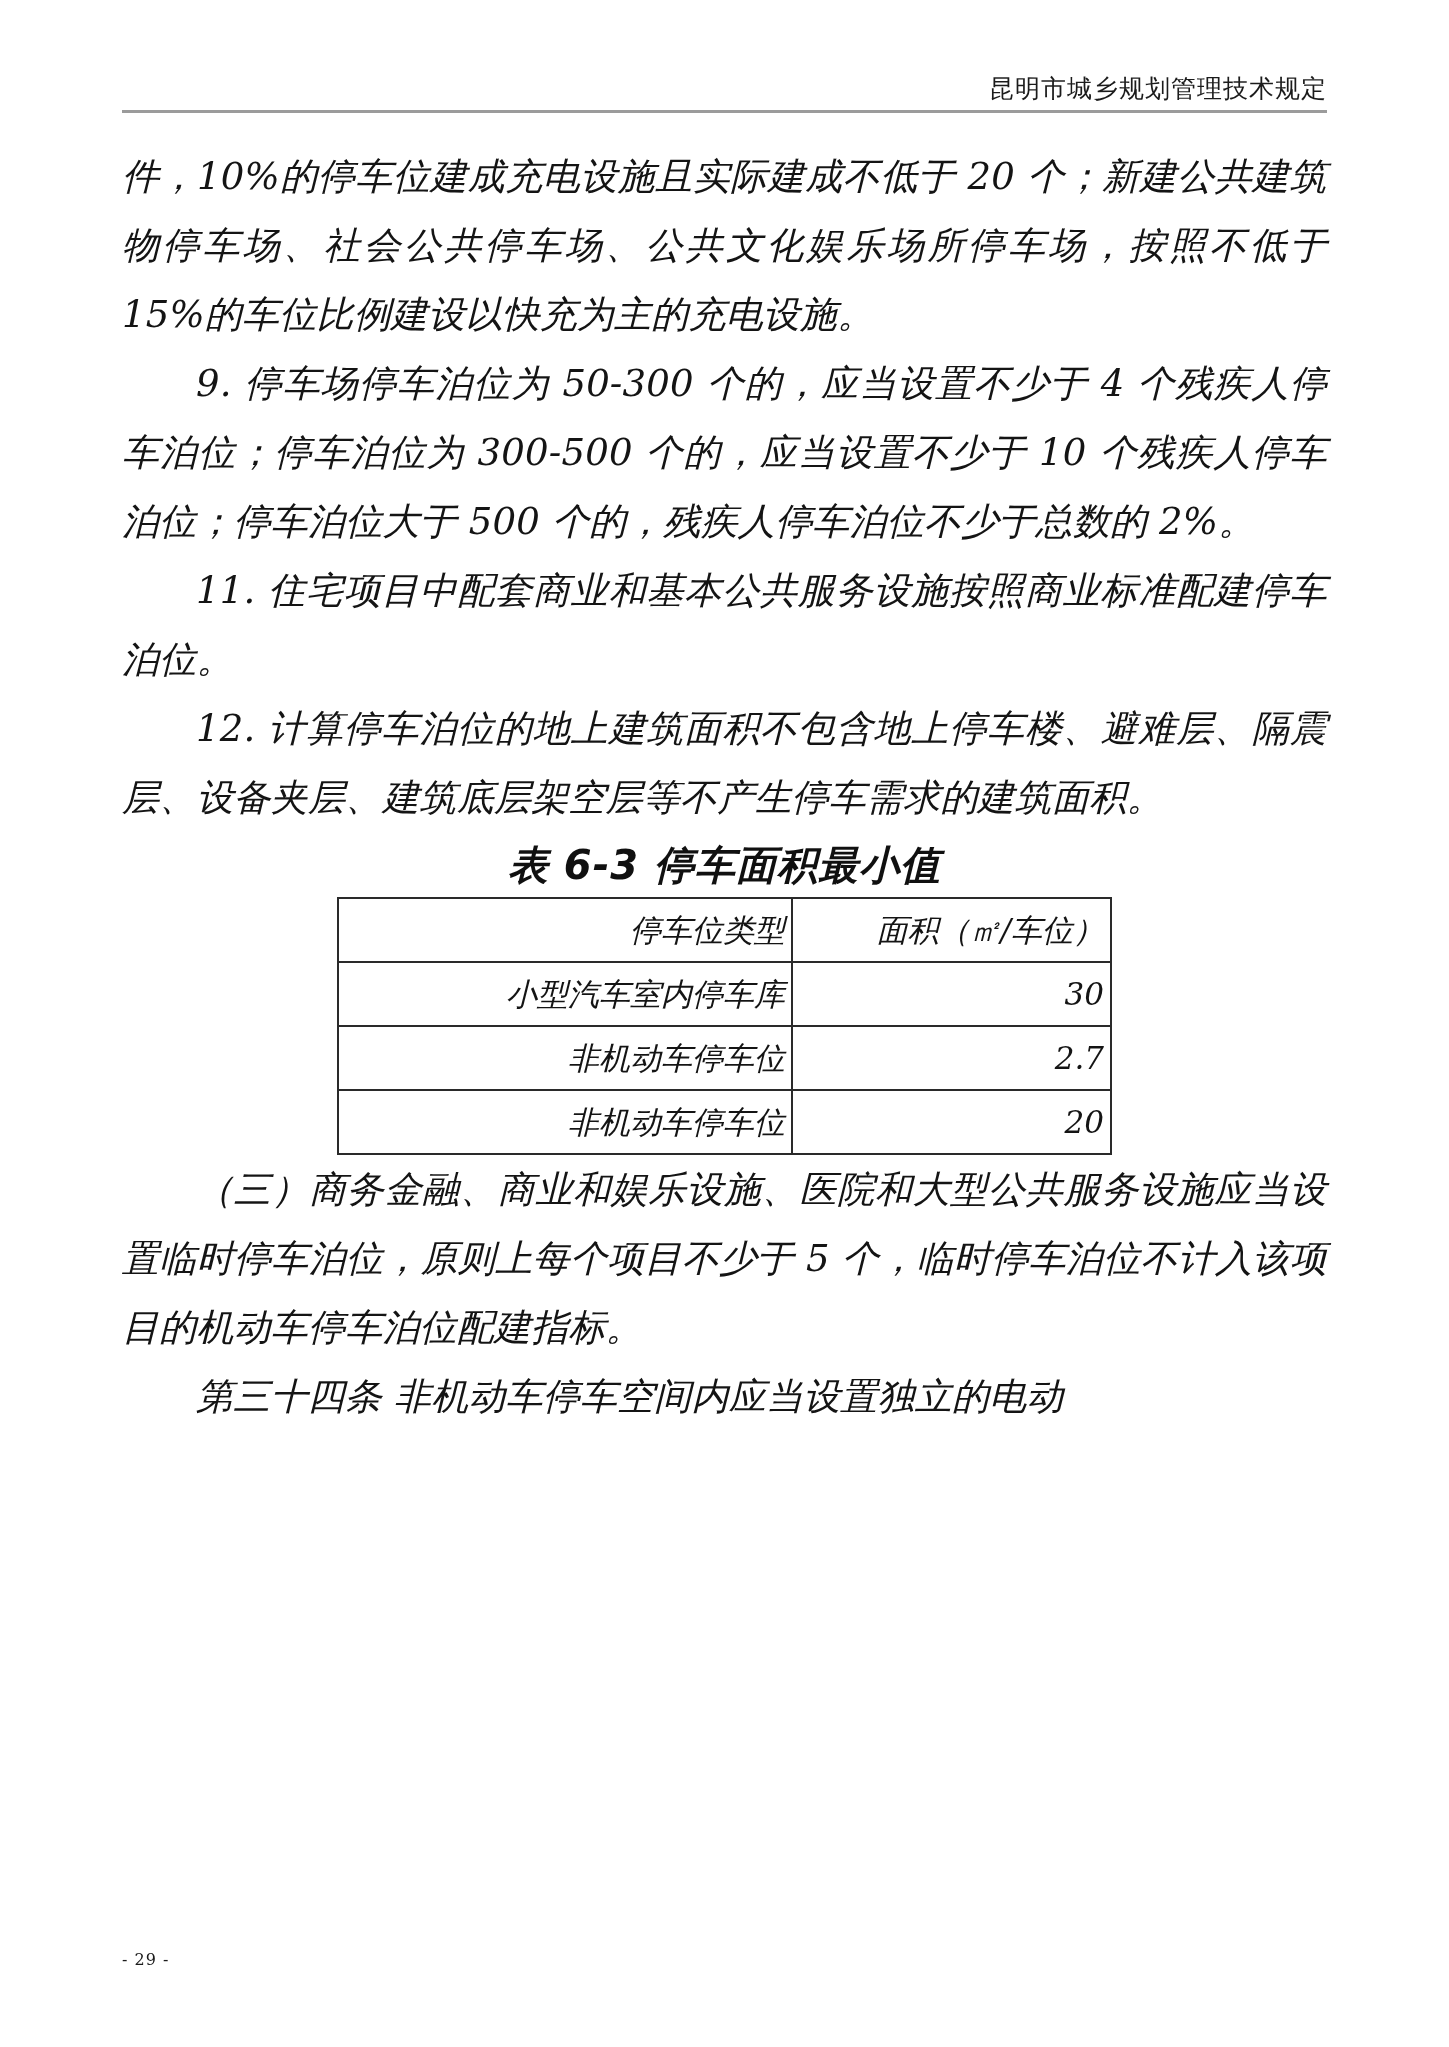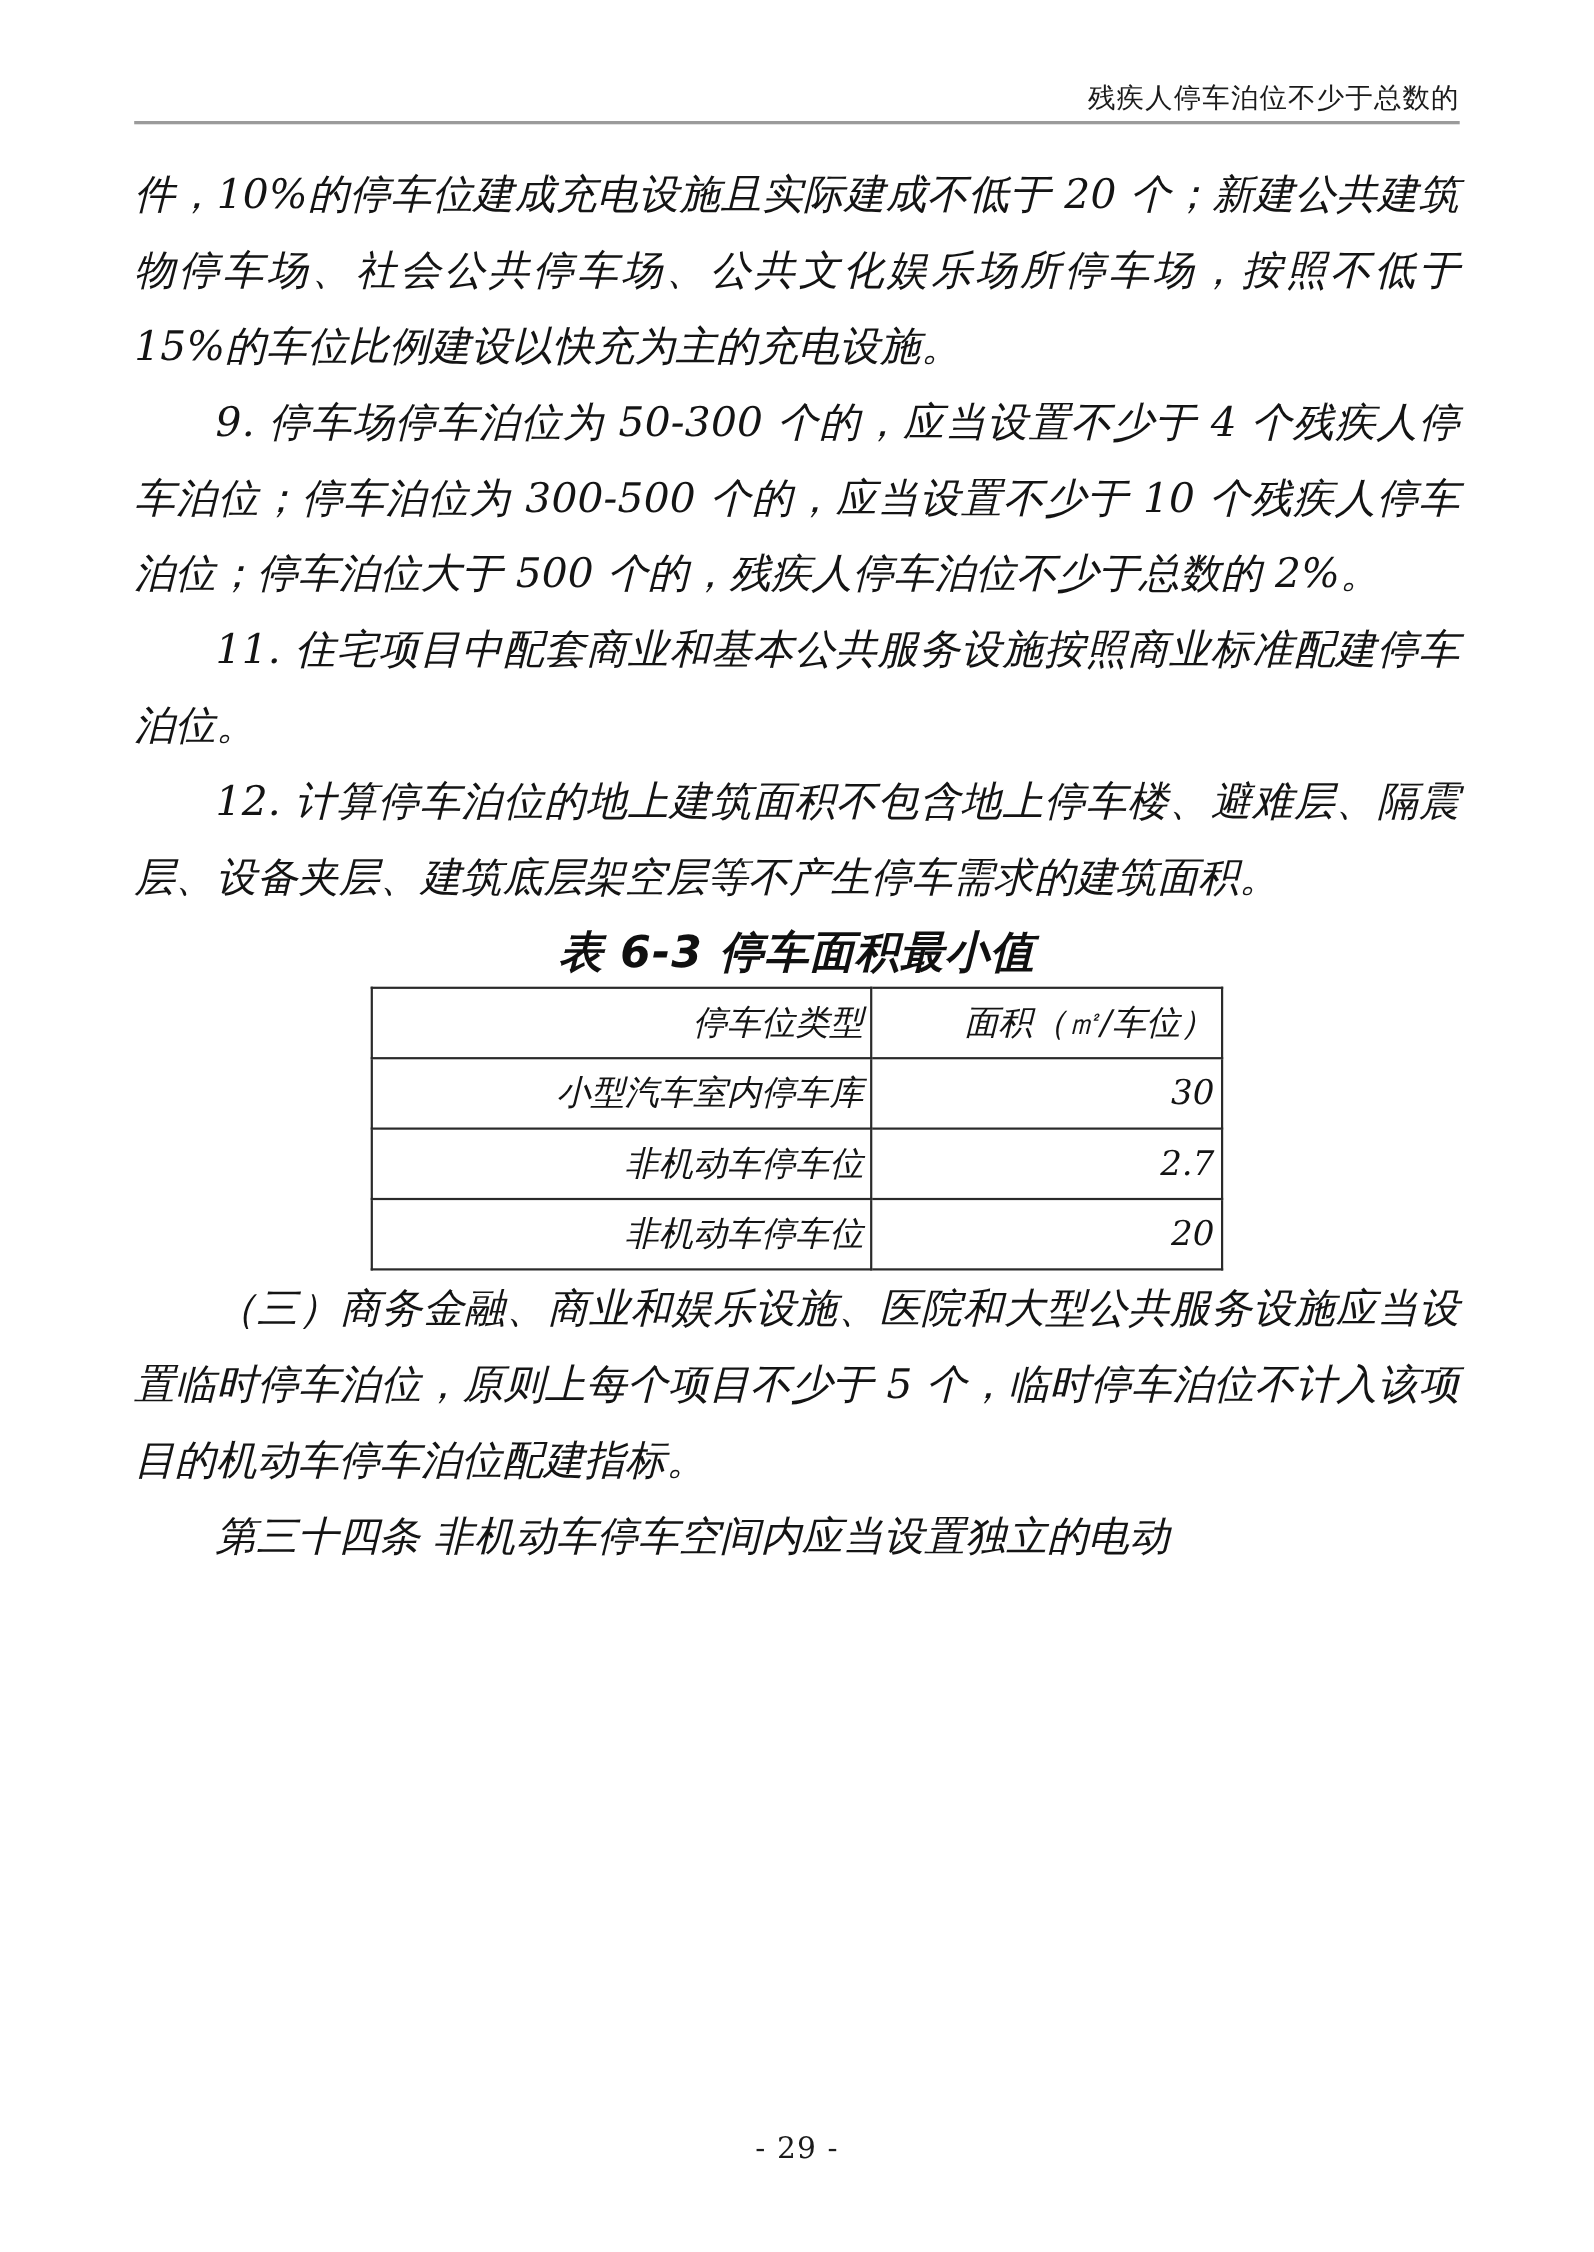--- a/index.html
+++ b/index.html
@@ -95,34 +95,34 @@
   table.data-table td.col-area { width: 300px; padding-left: 11px; }
 
   .after-table { margin-top: 4px; }
 
   
   .footer {
     position: absolute;
     left: 122px;
     right: 122px;
     bottom: 78px;
-    text-align: center;
-    font-size: 27px;
+    text-align: left;
+    font-size: 16px;
     font-family: "DejaVu Serif", "Liberation Serif", serif;
     color: #1b1b1b;
     letter-spacing: 1px;
   }
 </style>
 </head>
 <body>
 
 <div class="page">
 
   <div class="header-area">
-    <div class="header-text">残疾人停车泊位不少于总数的</div>
+    <div class="header-text">昆明市城乡规划管理技术规定</div>
     <div class="header-rule"></div>
   </div>
 
   <div class="content">
 
     <p class="para">件，10%的停车位建成充电设施且实际建成不低于 20 个；新建公共建筑物停车场、社会公共停车场、公共文化娱乐场所停车场，按照不低于 15%的车位比例建设以快充为主的充电设施。</p>
 
     <p class="para indent">9. 停车场停车泊位为 50-300 个的，应当设置不少于 4 个残疾人停车泊位；停车泊位为 300-500 个的，应当设置不少于 10 个残疾人停车泊位；停车泊位大于 500 个的，残疾人停车泊位不少于总数的 2%。</p>
 
 

